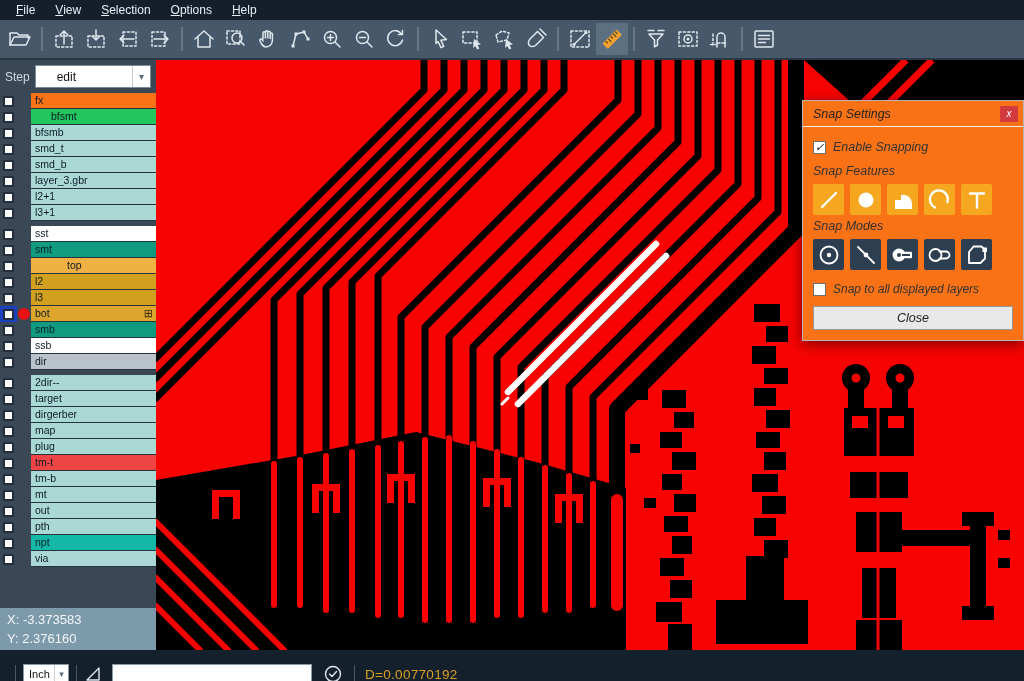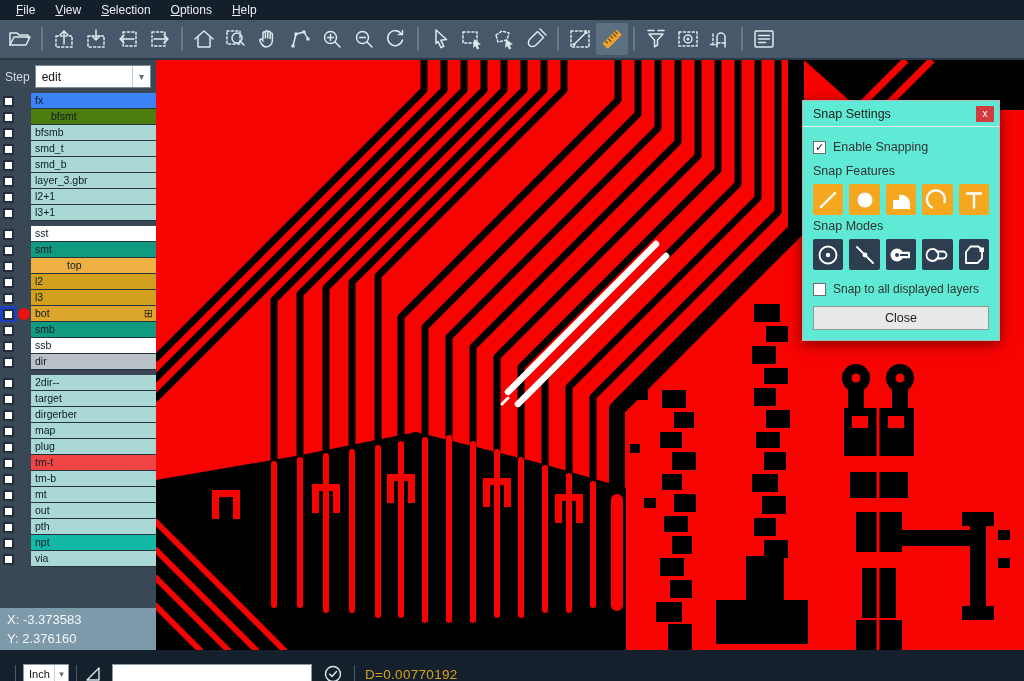--- a/index.html
+++ b/index.html
@@ -21,43 +21,43 @@
   .tsep { width:2px; height:24px; background:#67798a; margin:0 5px; }
   .ic .s { stroke:#dfe7ee; fill:none; stroke-width:1.5; stroke-linecap:round; stroke-linejoin:round; }
   .ic .d { stroke-dasharray:2.2 2.2; }
   .ic .f { fill:#dfe7ee; stroke:none; }
 
   
   .sidepanel { position:absolute; left:0; top:60px; width:156px; height:590px; background:#3a4856; }
   .steprow { height:33px; display:flex; align-items:center; padding:4px 5px; }
   .steplabel { color:#cfd9e2; font-size:12px; margin-right:5px; }
   .stepselect { flex:1; background:#fff; border:1px solid #7a8a96; height:23px;
-    display:flex; align-items:center; font-size:12px; color:#111; padding-left:6px; }
+    display:flex; align-items:center; font-size:12px; color:#111; padding-left:21px; }
   .stepselect .chev { margin-left:auto; border-left:1px solid #c0c8ce; width:18px; height:100%;
     display:flex; align-items:center; justify-content:center; color:#5b6b77; font-size:10px; }
   .lrow { display:flex; height:16px; align-items:stretch; }
   .cbw { width:17px; display:flex; align-items:center; justify-content:center; }
   .cbw.sel { background:#1b3fbf; }
   .cb2 { width:11px; height:11px; background:#fff; border:2px solid #232f3c; }
   .gut { width:14px; position:relative; }
   .dot { position:absolute; left:1px; top:2px; width:12px; height:12px; border-radius:50%; background:#e81212; }
   .lname { flex:1; font-size:10.5px; color:#0e1c26; padding-left:4px; line-height:15px;
     border-bottom:1px solid #27333f; position:relative; white-space:nowrap; }
   .gico { position:absolute; right:3px; top:0; font-size:11px; color:#3a2f10; line-height:15px; }
   .lgap { height:5px; }
   .statusbox { position:absolute; left:0; top:548px; width:156px; height:42px; background:#7d9aaa;
     color:#f2f6f8; font-size:13px; padding:2px 0 0 7px; line-height:19px; }
 
   
   .canvas { position:absolute; left:156px; top:60px; width:868px; height:590px; }
   .canvas svg { display:block; }
 
   
-  .snapdlg { position:absolute; left:802px; top:100px; width:198px; background:#5eead4;
-    border:1px solid #b5b5b5; box-shadow:0 3px 12px rgba(0,0,0,.5); z-index:5; }
+  .snapdlg { position:absolute; left:802px; top:100px; width:222px; background:#f97316;
+    border:1px solid #b5b5b5; box-shadow:0 3px 12px rgba(0,0,0,.5); z-index:5;font-style:italic; }
   .dlg-title { height:26px; display:flex; align-items:center; padding-left:10px;
     font-size:12.5px; color:#222; border-bottom:1px solid #ececec; }
   .dlg-close { margin-left:auto; margin-right:5px; width:18px; height:16px; background:#d23a3e;
     color:#fff; font-size:10px; display:flex; align-items:center; justify-content:center; border-radius:1px; }
   .dlg-body { padding:8px 10px 10px 10px; }
   .chkrow { display:flex; align-items:center; margin:5px 0 10px 0; }
   .chk { width:13px; height:13px; background:#fff; border:1px solid #6d6d6d;
     font-size:11px; line-height:11px; text-align:center; color:#111; }
   .chklabel { font-size:12.5px; color:#333; margin-left:7px; }
   .grouplabel { font-size:12.5px; color:#333; margin:4px 0 6px 0; }
@@ -252,28 +252,28 @@
         <span>edit</span>
         <span class="chev">▾</span>
       </div>
     </div>
     <div>
         <div class="lrow">
           <div class="cbw">
             <div class="cb2"></div>
           </div>
           <div class="gut"></div>
-          <div class="lname" style="background: #3b82f6;">fx</div>
-        </div>
-        <div class="lrow">
-          <div class="cbw">
-            <div class="cb2"></div>
-          </div>
-          <div class="gut"></div>
-          <div class="lname" style="background: #4d7c0f; padding-left: 20px;">bfsmt</div>
+          <div class="lname" style="background: #f97316;">fx</div>
+        </div>
+        <div class="lrow">
+          <div class="cbw">
+            <div class="cb2"></div>
+          </div>
+          <div class="gut"></div>
+          <div class="lname" style="background: #22c55e; padding-left: 20px;">bfsmt</div>
         </div>
         <div class="lrow">
           <div class="cbw">
             <div class="cb2"></div>
           </div>
           <div class="gut"></div>
           <div class="lname" style="background: rgb(169, 216, 213);">bfsmb</div>
         </div>
         <div class="lrow">
           <div class="cbw">

